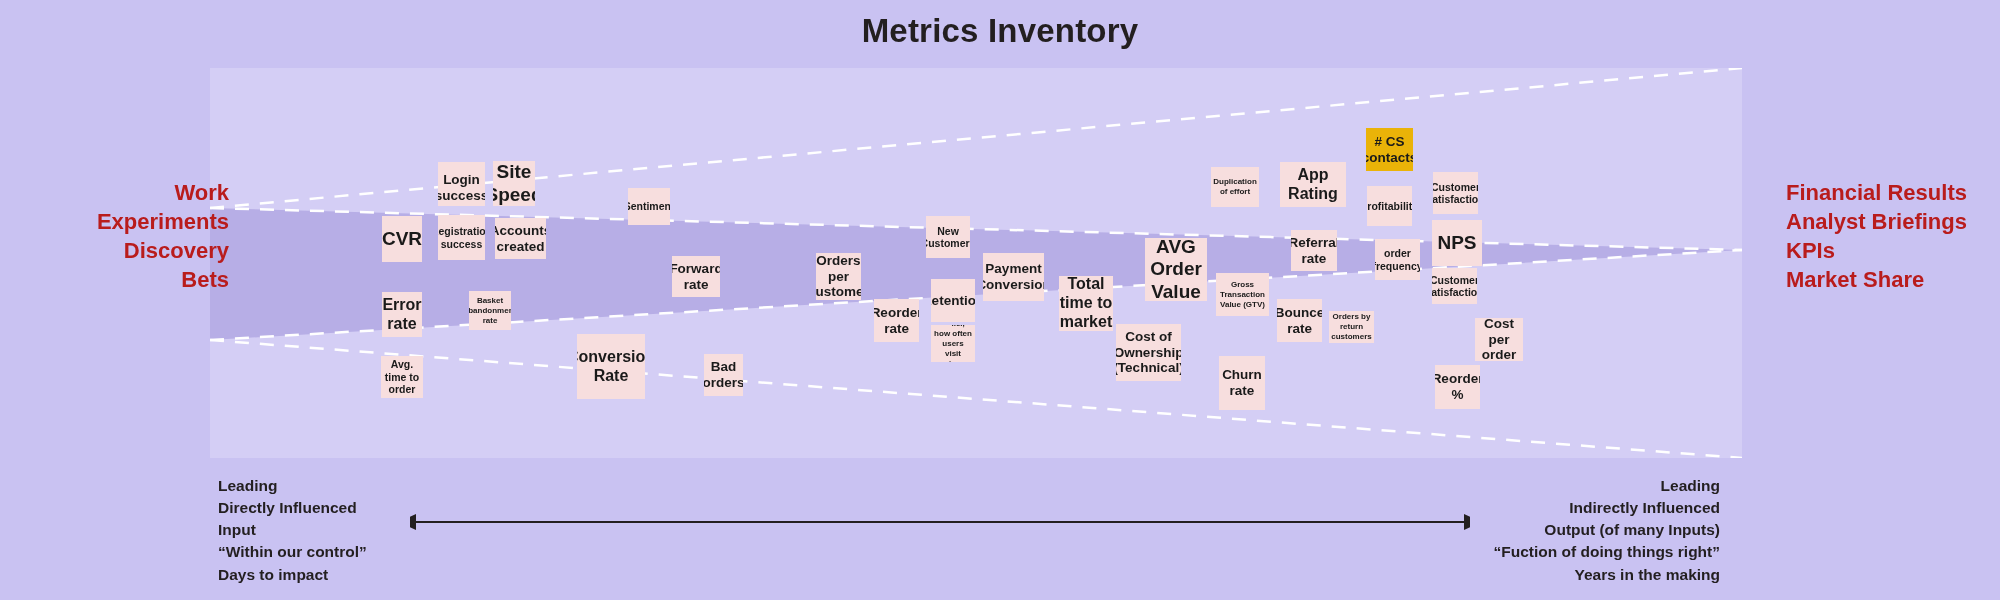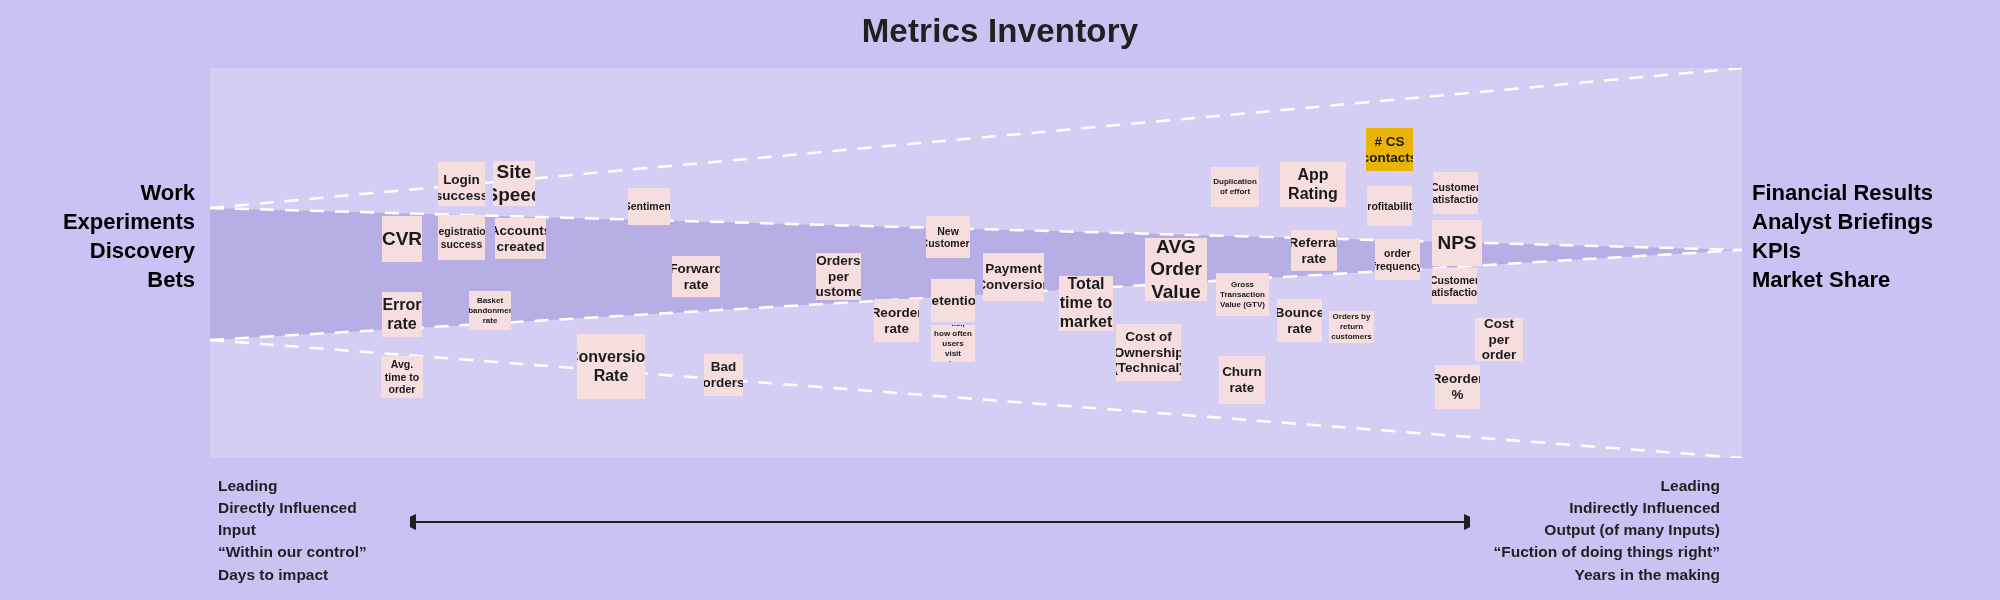--- a/index.html
+++ b/index.html
@@ -68,22 +68,23 @@
   .sz-lg { font-size: 16px; }
   .sz-md { font-size: 13.5px; }
   .sz-sm { font-size: 10.5px; }
   .sz-xs { font-size: 8px; line-height: 1.25; }
 
   
   .side-labels {
     position: absolute;
     font-size: 22px;
     font-weight: 700;
-    color: #000000;
+    color: #b91c1c;
     line-height: 1.32;
+    padding-left: 34px;
   }
   #left-labels {
     left: 0;
     top: 178px;
     width: 195px;
     text-align: right;
   }
   #right-labels {
     left: 1752px;
     top: 178px;
@@ -193,21 +194,21 @@
         </div>
         <div class="card sz-xl" style="left: 935px; top: 170px; width: 62px; height: 63px; background: rgb(247, 222, 222);">
           <span>AVG<br>Order<br>Value</span>
         </div>
         <div class="card sz-xs" style="left: 1006px; top: 205px; width: 53px; height: 43px; background: rgb(247, 222, 222);">
           <span>Gross<br>Transaction<br>Value (GTV)</span>
         </div>
         <div class="card sz-md" style="left: 906px; top: 256px; width: 65px; height: 57px; background: rgb(247, 222, 222); text-align: center;">
           <span>Cost of<br>Ownership<br>(Technical)</span>
         </div>
-        <div class="card sz-md" style="left: 1009px; top: 288px; width: 46px; height: 48px; background: rgb(247, 222, 222);">
+        <div class="card sz-md" style="left: 1009px; top: 288px; width: 46px; height: 54px; background: rgb(247, 222, 222);">
           <span>Churn<br>rate</span>
         </div>
         <div class="card sz-xs" style="left: 1001px; top: 99px; width: 48px; height: 40px; background: rgb(247, 222, 222);">
           <span>Duplication<br>of effort</span>
         </div>
         <div class="card sz-lg" style="left: 1070px; top: 94px; width: 66px; height: 45px; background: rgb(247, 222, 222);">
           <span>App<br>Rating</span>
         </div>
         <div class="card sz-md" style="left: 1156px; top: 60px; width: 47px; height: 43px; background: #eab308;">
           <span># CS<br>contacts</span>

